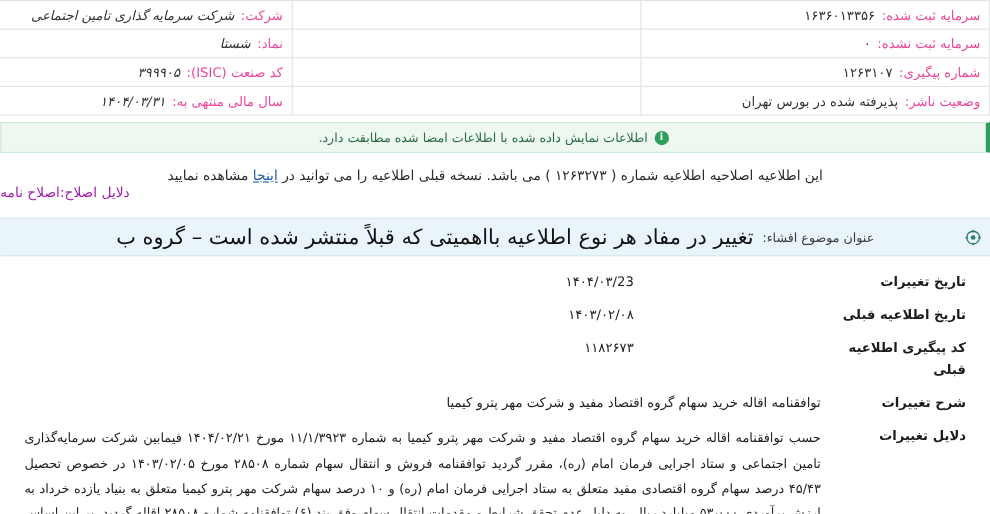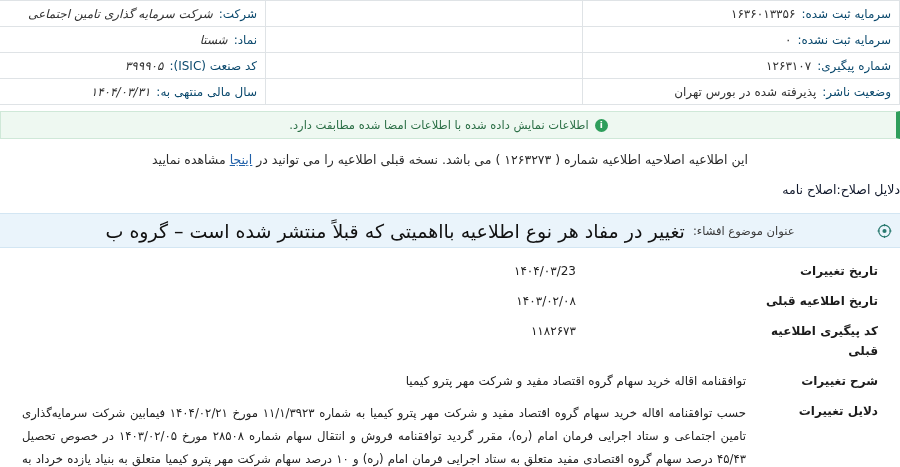--- a/index.html
+++ b/index.html
@@ -38,21 +38,21 @@
     overflow: hidden;
   }
   .cellpair {
     display: flex;
     flex-direction: row;
     align-items: center;
     gap: 6px;
     justify-content: flex-start;
   }
   .cellpair .k {
-    color: #0c4a6e;
+    color: #ec4899;
   }
   .cellpair .v {
     color: #333;
   }
   .v-red { color: #c0392b; }
   .v-teal { color: #0b7b74; font-style: italic; }
 
   .col-a { width: 300px; }
   .col-b { width: 300px; }
   .col-c { width: 300px; }
@@ -88,24 +88,24 @@
     text-align: center;
     font-size: 12.5px;
     color: #2b2b2b;
     margin-top: 13px;
   }
   .corr-line a {
     color: #1f5fa8;
     text-decoration: underline;
   }
   .reason-line {
-    text-align: right;
+    text-align: left;
     font-size: 12.5px;
-    color: #0f172a;
-    margin-top: 15px;
+    color: #a21caf;
+    margin-top: 0;
   }
 
   
   .subject {
     margin-top: 16px;
     background: #eaf4fb;
     border-top: 1px solid #d3e6f3;
     border-bottom: 1px solid #d3e6f3;
     height: 33px;
     display: flex;

